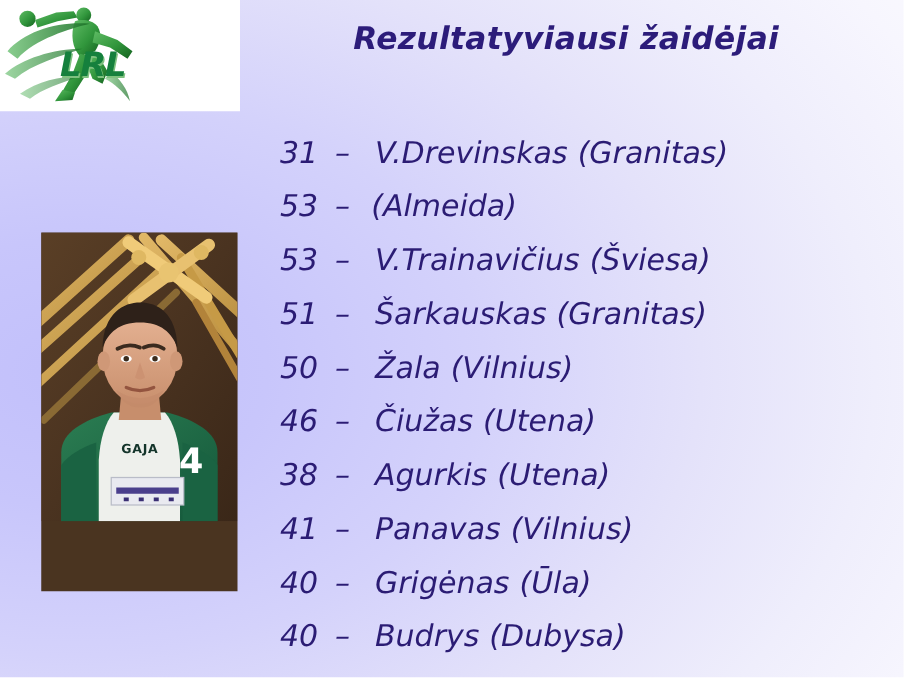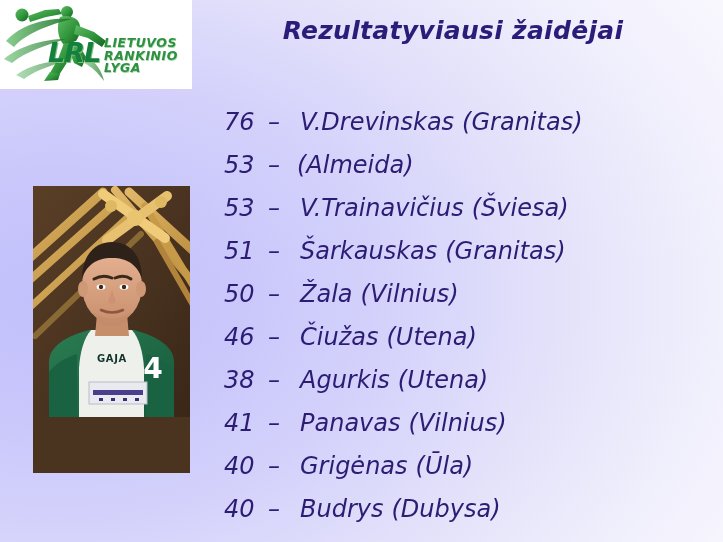--- a/index.html
+++ b/index.html
@@ -165,25 +165,20 @@
 
         <path d="M4 40 C18 24 44 16 70 18 C54 22 26 30 12 46 Z" fill="url(#gSwoosh)" opacity="0.9"></path>
         <path d="M2 58 C16 46 40 38 64 38 C46 44 24 50 10 62 Z" fill="url(#gSwoosh)" opacity="0.75"></path>
         <path d="M14 74 C28 64 46 60 62 60 C46 66 32 70 22 78 Z" fill="url(#gSwoosh)" opacity="0.6"></path>
         <path d="M86 56 C94 62 100 70 102 80 C96 72 90 66 82 62 Z" fill="url(#gSwoosh)" opacity="0.7"></path>
       </svg>
     </div>
 
     <div id="logo-monogram">LRL</div>
 
-    <div id="logo-wordmark">
-      <span>LIETUVOS</span>
-      <span>RANKINIO</span>
-      <span>LYGA</span>
-    </div>
   </div>
 
   <div id="player-photo">
     <svg width="157" height="231" viewBox="0 0 157 231" xmlns="http://www.w3.org/2000/svg">
       <defs>
         <linearGradient id="wallG" x1="0" y1="0" x2="1" y2="1">
           <stop offset="0%" stop-color="#5a3f26"></stop>
           <stop offset="50%" stop-color="#4a3320"></stop>
           <stop offset="100%" stop-color="#3a2718"></stop>
         </linearGradient>
@@ -265,21 +260,21 @@
 
       <path d="M60 126 q19 13 38 0 q-6 14 -19 14 q-13 0 -19 -14 Z" fill="#c08868" opacity="0.45"></path>
     </svg>
   </div>
 
   <div id="slide-title">Rezultatyviausi žaidėjai</div>
 
   <div id="scorers-list">
 
     <div class="scorer-row">
-      <span class="scorer-score">76</span>
+      <span class="scorer-score">31</span>
       <span class="scorer-dash">–</span>
       <span class="scorer-name">V.Drevinskas</span>
       <span class="scorer-club">(Granitas)</span>
     </div>
 
     <div class="scorer-row">
       <span class="scorer-score">53</span>
       <span class="scorer-dash">–</span>
       <span class="scorer-club">(Almeida)</span>
     </div>

